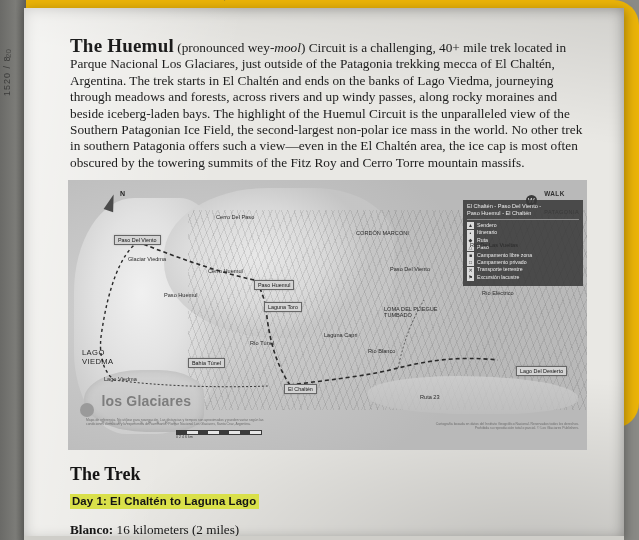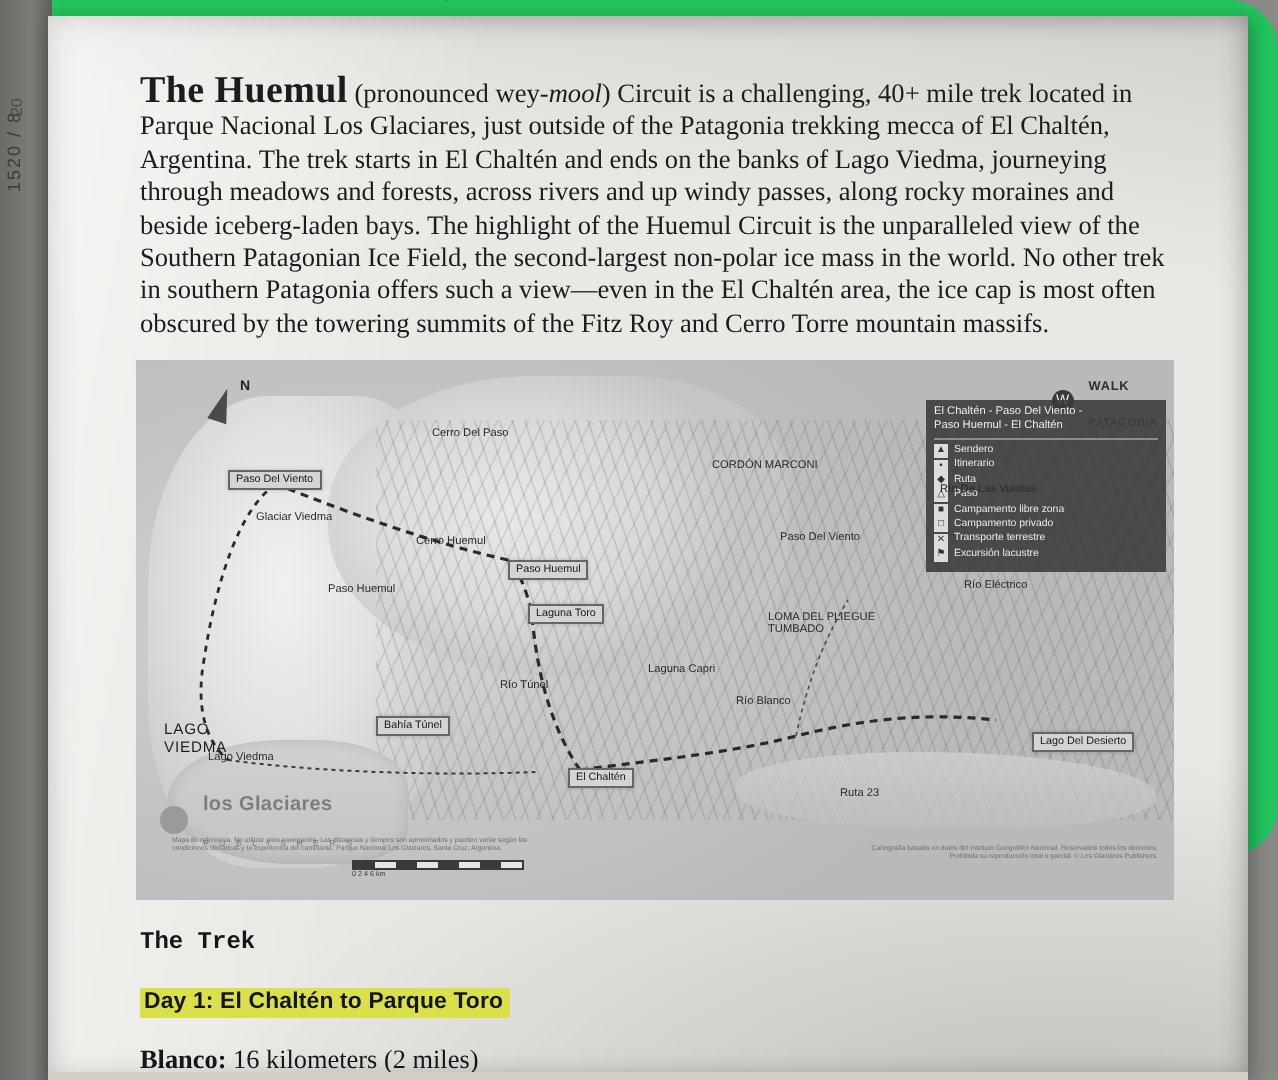--- a/index.html
+++ b/index.html
@@ -3,21 +3,21 @@
 <meta charset="utf-8">
 <style>
   html,body{margin:0;padding:0;}
   body{
     width:639px;height:540px;overflow:hidden;
     background:#8a8a86;
     font-family:"Liberation Serif", serif;
   }
   .photo{
     position:absolute;left:0;top:0;width:639px;height:428px;
-    background:#22c55e;
+    background:#eab308;
     border-radius:25px;
   }
   
   .sheet{
     position:absolute;left:24px;top:8px;width:600px;height:532px;
     background:#e9e8e4;
     box-shadow:0 0 14px rgba(0,0,0,.35) inset, 2px 2px 10px rgba(0,0,0,.3);
   }
   .sheet:before{
     content:"";position:absolute;left:0;top:0;right:0;bottom:0;
@@ -162,21 +162,21 @@
     vertical-align:middle;margin-right:3px;
   }
   .wp .wptext{display:inline-block;vertical-align:middle;}
   .wp .l1{font-size:6.4px;font-weight:bold;letter-spacing:.4px;}
   .wp .l2{font-size:5.4px;letter-spacing:.5px;}
   
   .pub{
     position:absolute;left:12px;top:212px;
     font-family:"Liberation Sans", sans-serif;color:#7d7d79;
   }
-  .pub .pname{font-size:10px;font-weight:bold;letter-spacing:.2px;}
+  .pub .pname{font-size:14px;font-weight:bold;letter-spacing:.2px;}
   .pub .psub{font-size:4.4px;letter-spacing:2px;}
   .pub .pdisc{
     display:inline-block;width:14px;height:14px;border-radius:50%;
     background:#9a9a96;vertical-align:middle;margin-right:3px;
   }
   .fineprint{
     position:absolute;left:18px;top:238px;width:190px;
     font-family:"Liberation Sans", sans-serif;
     font-size:3.4px;line-height:4.2px;color:#6e6e6a;
   }
@@ -190,21 +190,21 @@
     font-family:"Liberation Sans", sans-serif;font-size:3.6px;color:#3a3a38;
   }
   .scalebar .bar{
     height:3px;width:84px;
     background:repeating-linear-gradient(90deg,#3a3a38 0 10.5px,#e6e6e2 10.5px 21px);
     border:.5px solid #3a3a38;
   }
   
   .sec-title{
     position:absolute;left:46px;top:456px;
-    font-size:12px;font-weight:bold;color:#151515;font-family:Liberation Mono, monospace;
+    font-size:18px;font-weight:bold;color:#151515;
   }
   .day-head{
     position:absolute;left:46px;top:486px;
     font-family:"Liberation Sans", sans-serif;
     font-size:11.4px;font-weight:bold;color:#141414;
     background:#d9e04a;
     padding:1px 3px 2px 2px;
     letter-spacing:.1px;
   }
   .len{
@@ -298,21 +298,21 @@
               <span>Transporte terrestre</span>
             </div>
             <div class="lrow">
               <span class="lsym">⚑</span>
               <span>Excursión lacustre</span>
             </div>
           </div>
       </div>
 
       <div id="map-labels">
-          <div class="map-label big" style="left: 14px; top: 180px; white-space: pre-line;">LAGO
+          <div class="map-label big" style="left: 14px; top: 168px; white-space: pre-line;">LAGO
 VIEDMA</div>
           <div class="map-label" style="left: 288px; top: 50px; white-space: pre-line;">CORDÓN MARCONI</div>
           <div class="map-label" style="left: 140px; top: 88px; white-space: pre-line;">Cerro Huemul</div>
           <div class="map-label" style="left: 96px; top: 112px; white-space: pre-line;">Paso Huemul</div>
           <div class="map-label" style="left: 148px; top: 34px; white-space: pre-line;">Cerro Del Paso</div>
           <div class="map-label" style="left: 322px; top: 86px; white-space: pre-line;">Paso Del Viento</div>
           <div class="map-label" style="left: 316px; top: 126px; white-space: pre-line;">LOMA DEL PLIEGUE
 TUMBADO</div>
           <div class="map-label" style="left: 402px; top: 62px; white-space: pre-line;">Río De Las Vueltas</div>
           <div class="map-label" style="left: 414px; top: 110px; white-space: pre-line;">Río Eléctrico</div>
@@ -343,21 +343,21 @@
       <div class="scalebar">
         <div class="bar"></div>
         <div>0        2        4        6  km</div>
       </div>
 
       <div class="fineprint">Mapa de referencia. No utilizar para navegación. Las distancias y tiempos son aproximados y pueden variar según las condiciones climáticas y la experiencia del caminante. Parque Nacional Los Glaciares, Santa Cruz, Argentina.</div>
       <div class="fineprint2">Cartografía basada en datos del Instituto Geográfico Nacional. Reservados todos los derechos. Prohibida su reproducción total o parcial. © Los Glaciares Publishers.</div>
     </div>
 
     <div class="sec-title">The Trek</div>
-    <div class="day-head">Day 1: El Chaltén to Parque Toro</div>
+    <div class="day-head">Day 1: El Chaltén to Laguna Lago</div>
     <div class="len">
       <b>Blanco:</b><span> 16 kilometers (2 miles)</span>
     </div>
     <div class="elev">
       <b>Elevation:</b><span> 900 meters possible</span>
     </div>
   </div>
 
   <div class="gutter-note">1520 / 8</div>
   <div class="gutter-note2">20</div>

